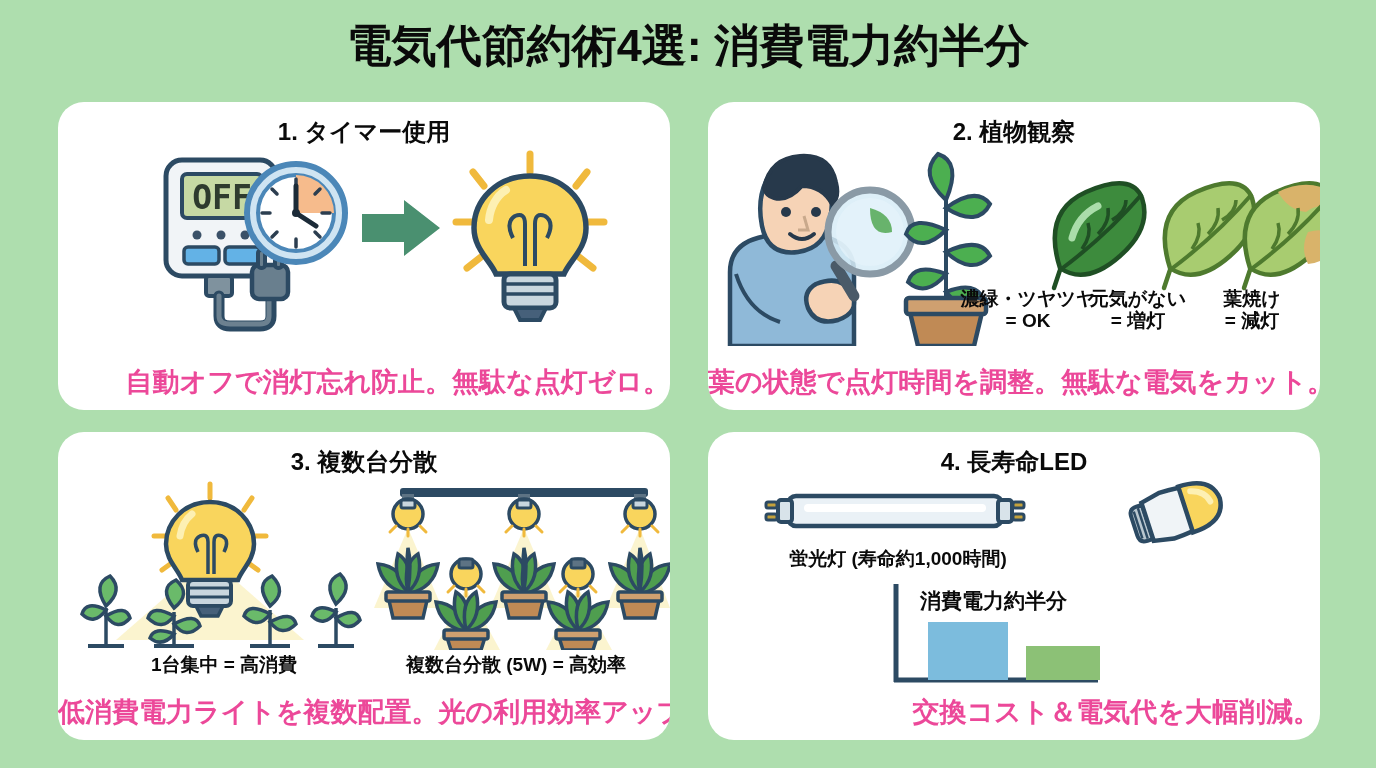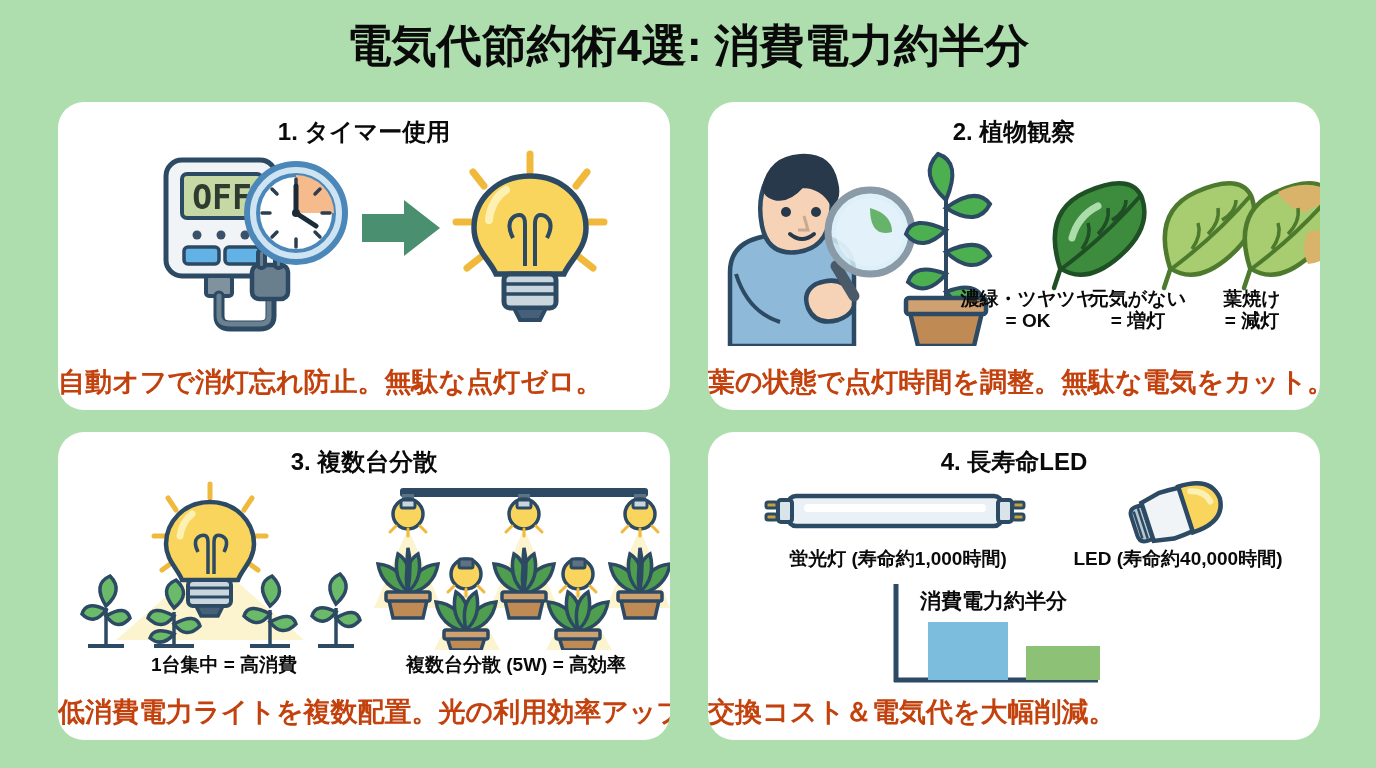--- a/index.html
+++ b/index.html
@@ -34,22 +34,22 @@
     overflow:hidden;
   }
   .card-title{
     position:absolute;left:0;top:14px;width:100%;
     text-align:center;
     font-size:24px;font-weight:bold;color:#0a0a0a;
     white-space:nowrap;
   }
   .card-caption{
     position:absolute;left:0;bottom:10px;width:100%;
-    text-align:left;
-    font-size:27px;font-weight:bold;color:#c2410c;
+    text-align:right;
+    font-size:27px;font-weight:bold;color:#ec4899;
     white-space:nowrap;
   }
   .art{position:absolute;left:0;top:44px;width:100%;height:190px;}
   .art svg{display:block;}
 
   .sublabel{
     position:absolute;
     font-size:19px;font-weight:bold;color:#0a0a0a;
     text-align:center;white-space:nowrap;
     line-height:1.15;
@@ -429,21 +429,20 @@
               <line x1="433" y1="20" x2="433" y2="52"></line>
             </g>
             <path d="M438 16 L458 12 Q506 12 512 36 Q506 60 458 60 L438 56 Z" fill="#f0f4f7" stroke="#2c4a63" stroke-width="4.5"></path>
             <path d="M478 12 Q512 12 514 36 Q512 60 478 60 Z" fill="#f9d55d" stroke="#2c4a63" stroke-width="4.5"></path>
             <path d="M488 20 q 14 4 16 16" fill="none" stroke="#fdf0b3" stroke-width="6" stroke-linecap="round"></path>
           </g>
         </svg>
       </div>
 
       <div class="sublabel" style="left:20px;top:116px;width:340px;">蛍光灯 (寿命約1,000時間)</div>
-      <div class="sublabel" style="left:336px;top:116px;width:268px;">LED (寿命約40,000時間)</div>
 
       <div style="position:absolute;left:178px;top:152px;">
         <svg width="250" height="108" viewBox="0 0 250 108" xmlns="http://www.w3.org/2000/svg">
           <line x1="10" y1="0" x2="10" y2="98" stroke="#2c4a63" stroke-width="5"></line>
           <line x1="8" y1="96" x2="212" y2="96" stroke="#2c4a63" stroke-width="5"></line>
           <rect x="42" y="38" width="80" height="58" fill="#7cbcdd"></rect>
           <rect x="140" y="62" width="74" height="34" fill="#8cc176"></rect>
         </svg>
       </div>
       <div class="sublabel" style="left:212px;top:148px;width:190px;font-size:21px;text-align:left;margin-top:9px;">消費電力約半分</div>

